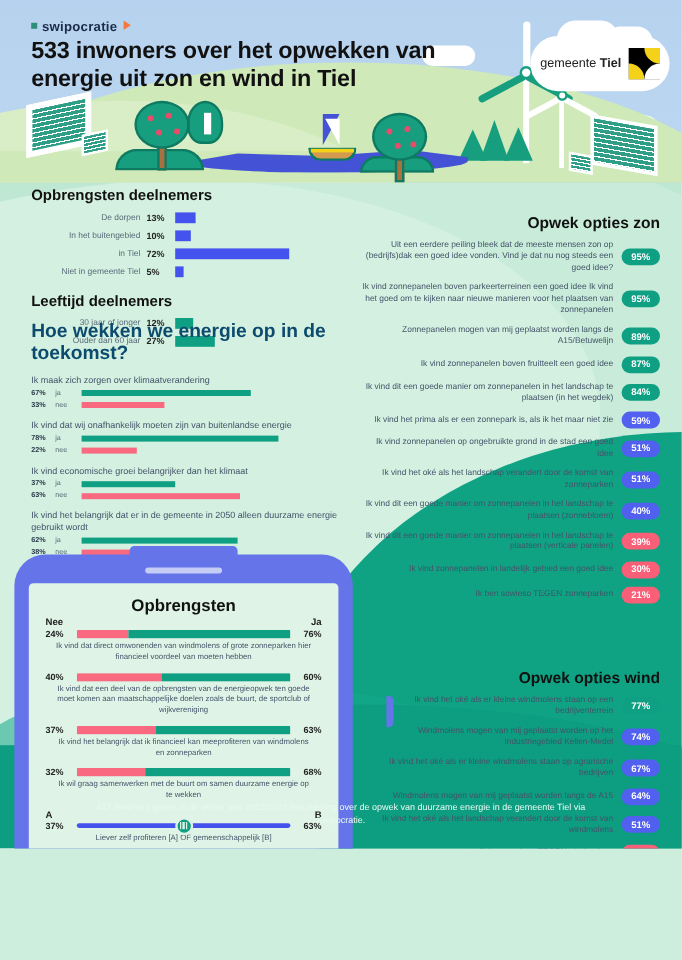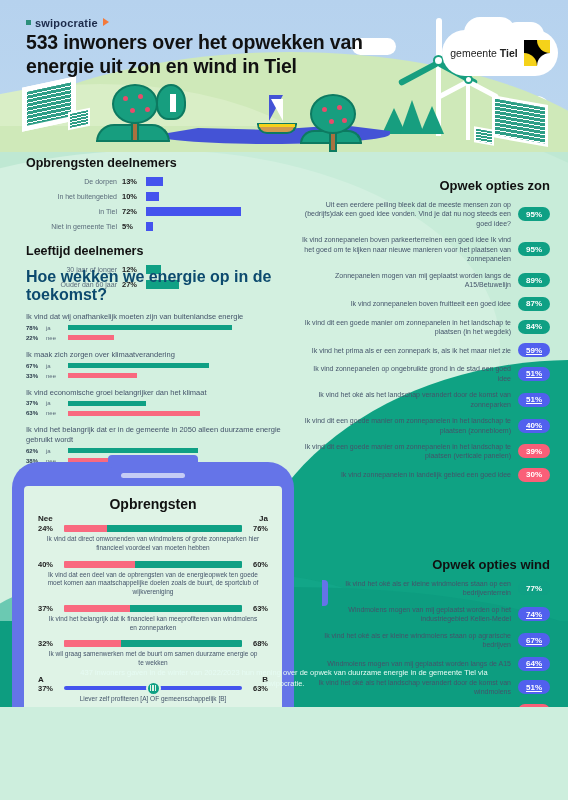--- a/index.html
+++ b/index.html
@@ -183,21 +183,21 @@
   
   .opt-block { position:absolute; }
   .opt-head { font-size:13px; font-weight:bold; color:#111; text-align:right; margin-bottom:7px; }
   .opt-row { display:flex; align-items:center; justify-content:flex-end; gap:7px; margin-bottom:7px; }
   .opt-text { font-size:7px; color:#44546a; text-align:right; line-height:1.35; flex:1; }
   .badge {
     min-width:32px; padding:2.5px 0; border-radius:9px; color:#fff;
     font-size:8px; font-weight:bold; text-align:center; flex:none;
   }
   .badge.teal { background:#0fa084; }
-  .badge.blue { background:#5160ee;text-decoration:underline; }
+  .badge.blue { background:#5160ee; }
   .badge.pink { background:#fa5f78; }
 
   .zon { left:300px; top:178px; width:250px; }
   .wind { left:300px; top:557px; width:250px; }
 
   
   .footer {
     position:absolute; left:0; right:0; bottom:18px;
     text-align:center; color:#e6fbf3; font-size:7.5px; line-height:1.5;
     padding:0 80px;
@@ -352,43 +352,43 @@
             <div class="demo-bar bar-green" style="width: 24.84%;"></div>
           </div>
         </div>
       </div>
   </div>
 
   <div class="toek">
     <h2>Hoe wekken we energie op in de toekomst?</h2>
     <div id="toek-items">
         <div class="toek-item">
+          <div class="toek-q">Ik maak zich zorgen over klimaatverandering</div>
+          <div class="toek-line">
+            <span class="toek-n">67%</span>
+            <span class="toek-t">ja</span>
+            <span class="toek-bar tb-ja" style="width: 140.7px;"></span>
+          </div>
+          <div class="toek-line">
+            <span class="toek-n">33%</span>
+            <span class="toek-t">nee</span>
+            <span class="toek-bar tb-nee" style="width: 69.3px;"></span>
+          </div>
+        </div>
+        <div class="toek-item">
           <div class="toek-q">Ik vind dat wij onafhankelijk moeten zijn van buitenlandse energie</div>
           <div class="toek-line">
             <span class="toek-n">78%</span>
             <span class="toek-t">ja</span>
             <span class="toek-bar tb-ja" style="width: 163.8px;"></span>
           </div>
           <div class="toek-line">
             <span class="toek-n">22%</span>
             <span class="toek-t">nee</span>
             <span class="toek-bar tb-nee" style="width: 46.2px;"></span>
-          </div>
-        </div>
-        <div class="toek-item">
-          <div class="toek-q">Ik maak zich zorgen over klimaatverandering</div>
-          <div class="toek-line">
-            <span class="toek-n">67%</span>
-            <span class="toek-t">ja</span>
-            <span class="toek-bar tb-ja" style="width: 140.7px;"></span>
-          </div>
-          <div class="toek-line">
-            <span class="toek-n">33%</span>
-            <span class="toek-t">nee</span>
-            <span class="toek-bar tb-nee" style="width: 69.3px;"></span>
           </div>
         </div>
         <div class="toek-item">
           <div class="toek-q">Ik vind economische groei belangrijker dan het klimaat</div>
           <div class="toek-line">
             <span class="toek-n">37%</span>
             <span class="toek-t">ja</span>
             <span class="toek-bar tb-ja" style="width: 77.7px;"></span>
           </div>
           <div class="toek-line">
@@ -573,20 +573,24 @@
           <div class="badge blue">40%</div>
         </div>
         <div class="opt-row">
           <div class="opt-text">Ik vind dit een goede manier om zonnepanelen in het landschap te plaatsen (verticale panelen)</div>
           <div class="badge pink">39%</div>
         </div>
         <div class="opt-row">
           <div class="opt-text">Ik vind zonnepanelen in landelijk gebied een goed idee</div>
           <div class="badge pink">30%</div>
         </div>
+        <div class="opt-row">
+          <div class="opt-text">Ik ben sowieso TEGEN zonneparken</div>
+          <div class="badge pink">21%</div>
+        </div>
       </div>
   </div>
 
   <div class="opt-block wind">
     <div class="opt-head">Opwek opties wind</div>
     <div id="wind-items">
         <div class="opt-row">
           <div class="opt-text">Ik vind het oké als er kleine windmolens staan op een bedrijventerrein</div>
           <div class="badge teal">77%</div>
         </div>

